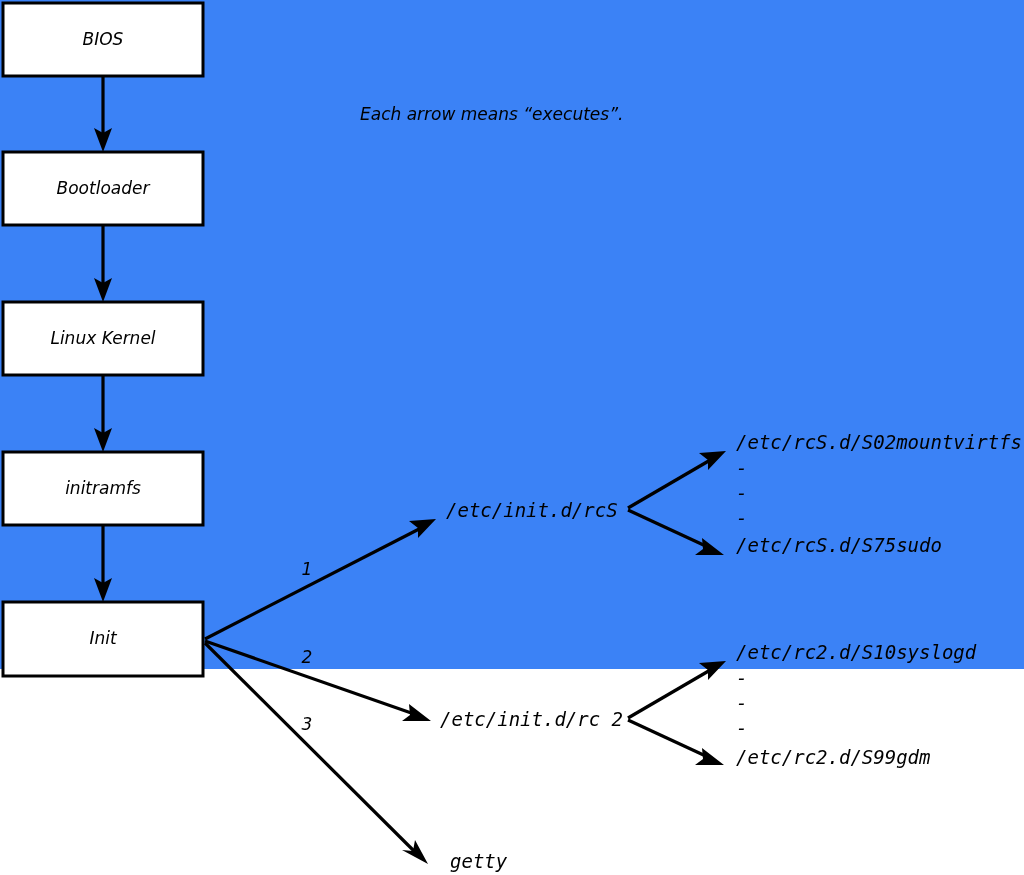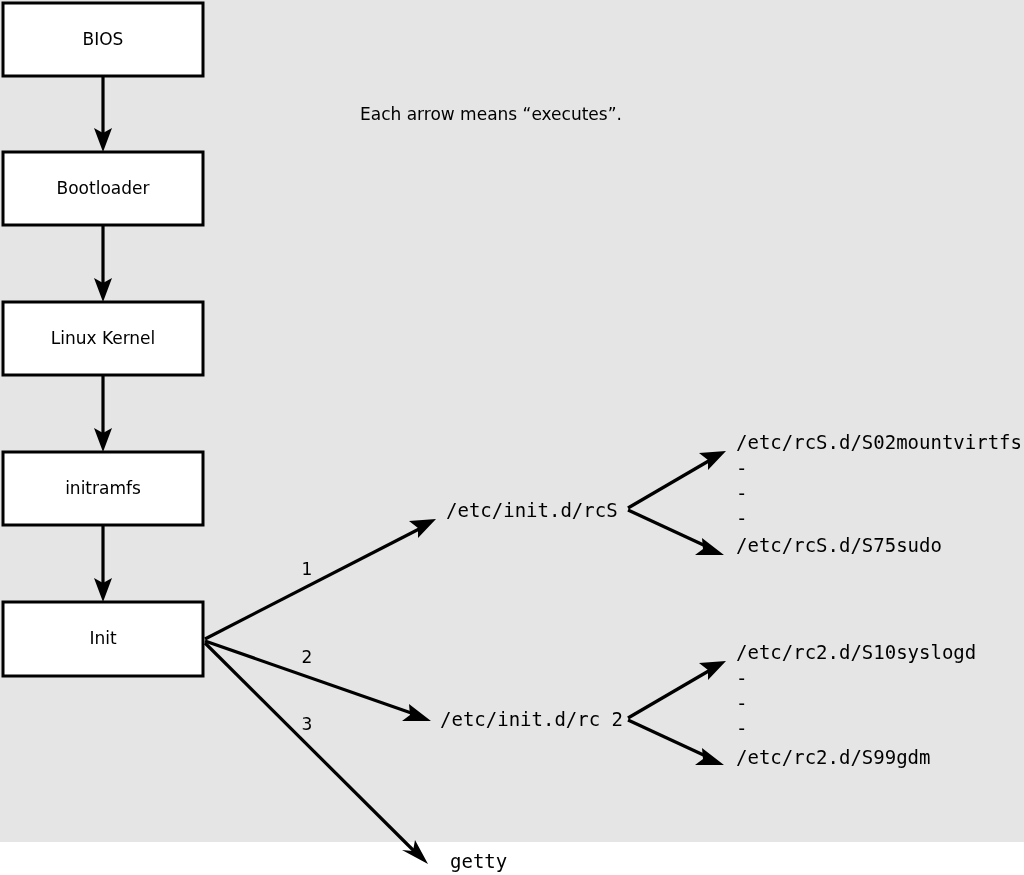--- a/index.html
+++ b/index.html
@@ -9,22 +9,23 @@
   }
   body {
     width: 1024px;
     height: 875px;
     overflow: hidden;
     font-family: "Liberation Sans", sans-serif;
   }
   #diagram-root {
     position: relative;
     width: 1024px;
-    height: 842px;
-    background: #e5e5e5;
+    height: 669px;
+    background: #3b82f6;
+    font-style: italic;
   }
   svg.diagram {
     display: block;
     width: 1024px;
     height: 875px;
   }
   .box-rect {
     fill: #ffffff;
     stroke: #000000;
     stroke-width: 3;

